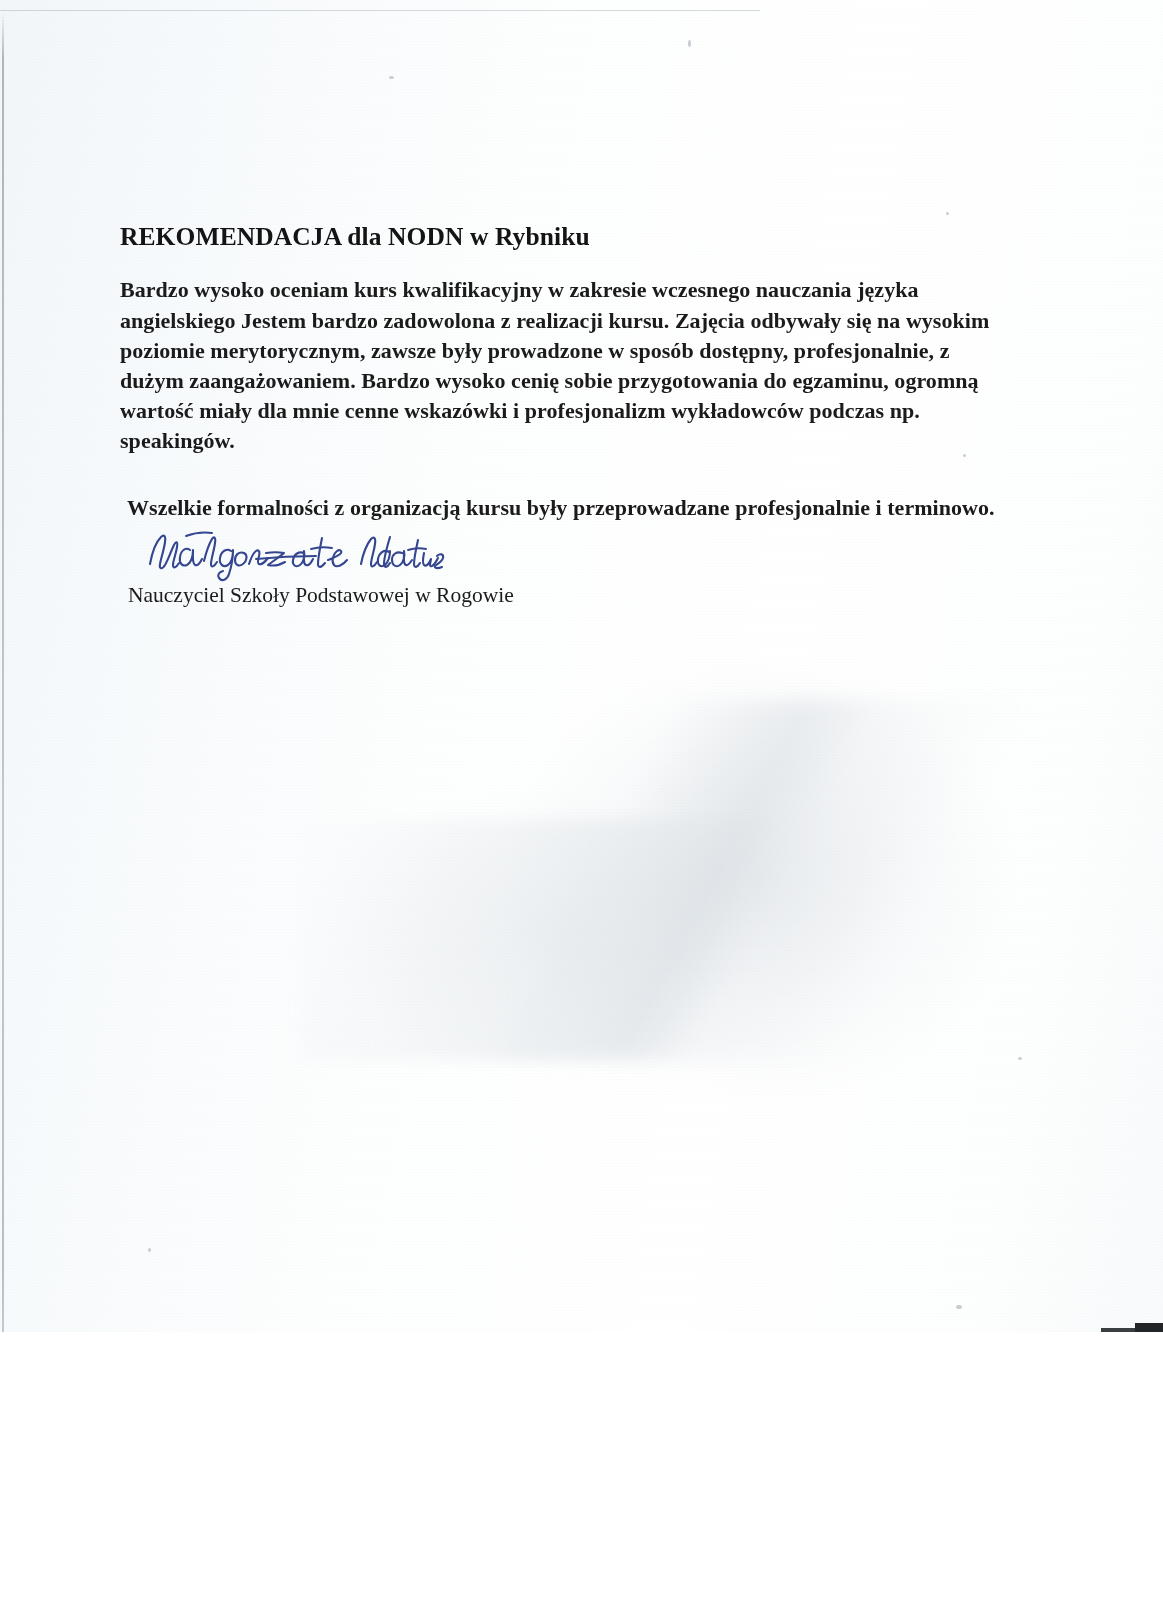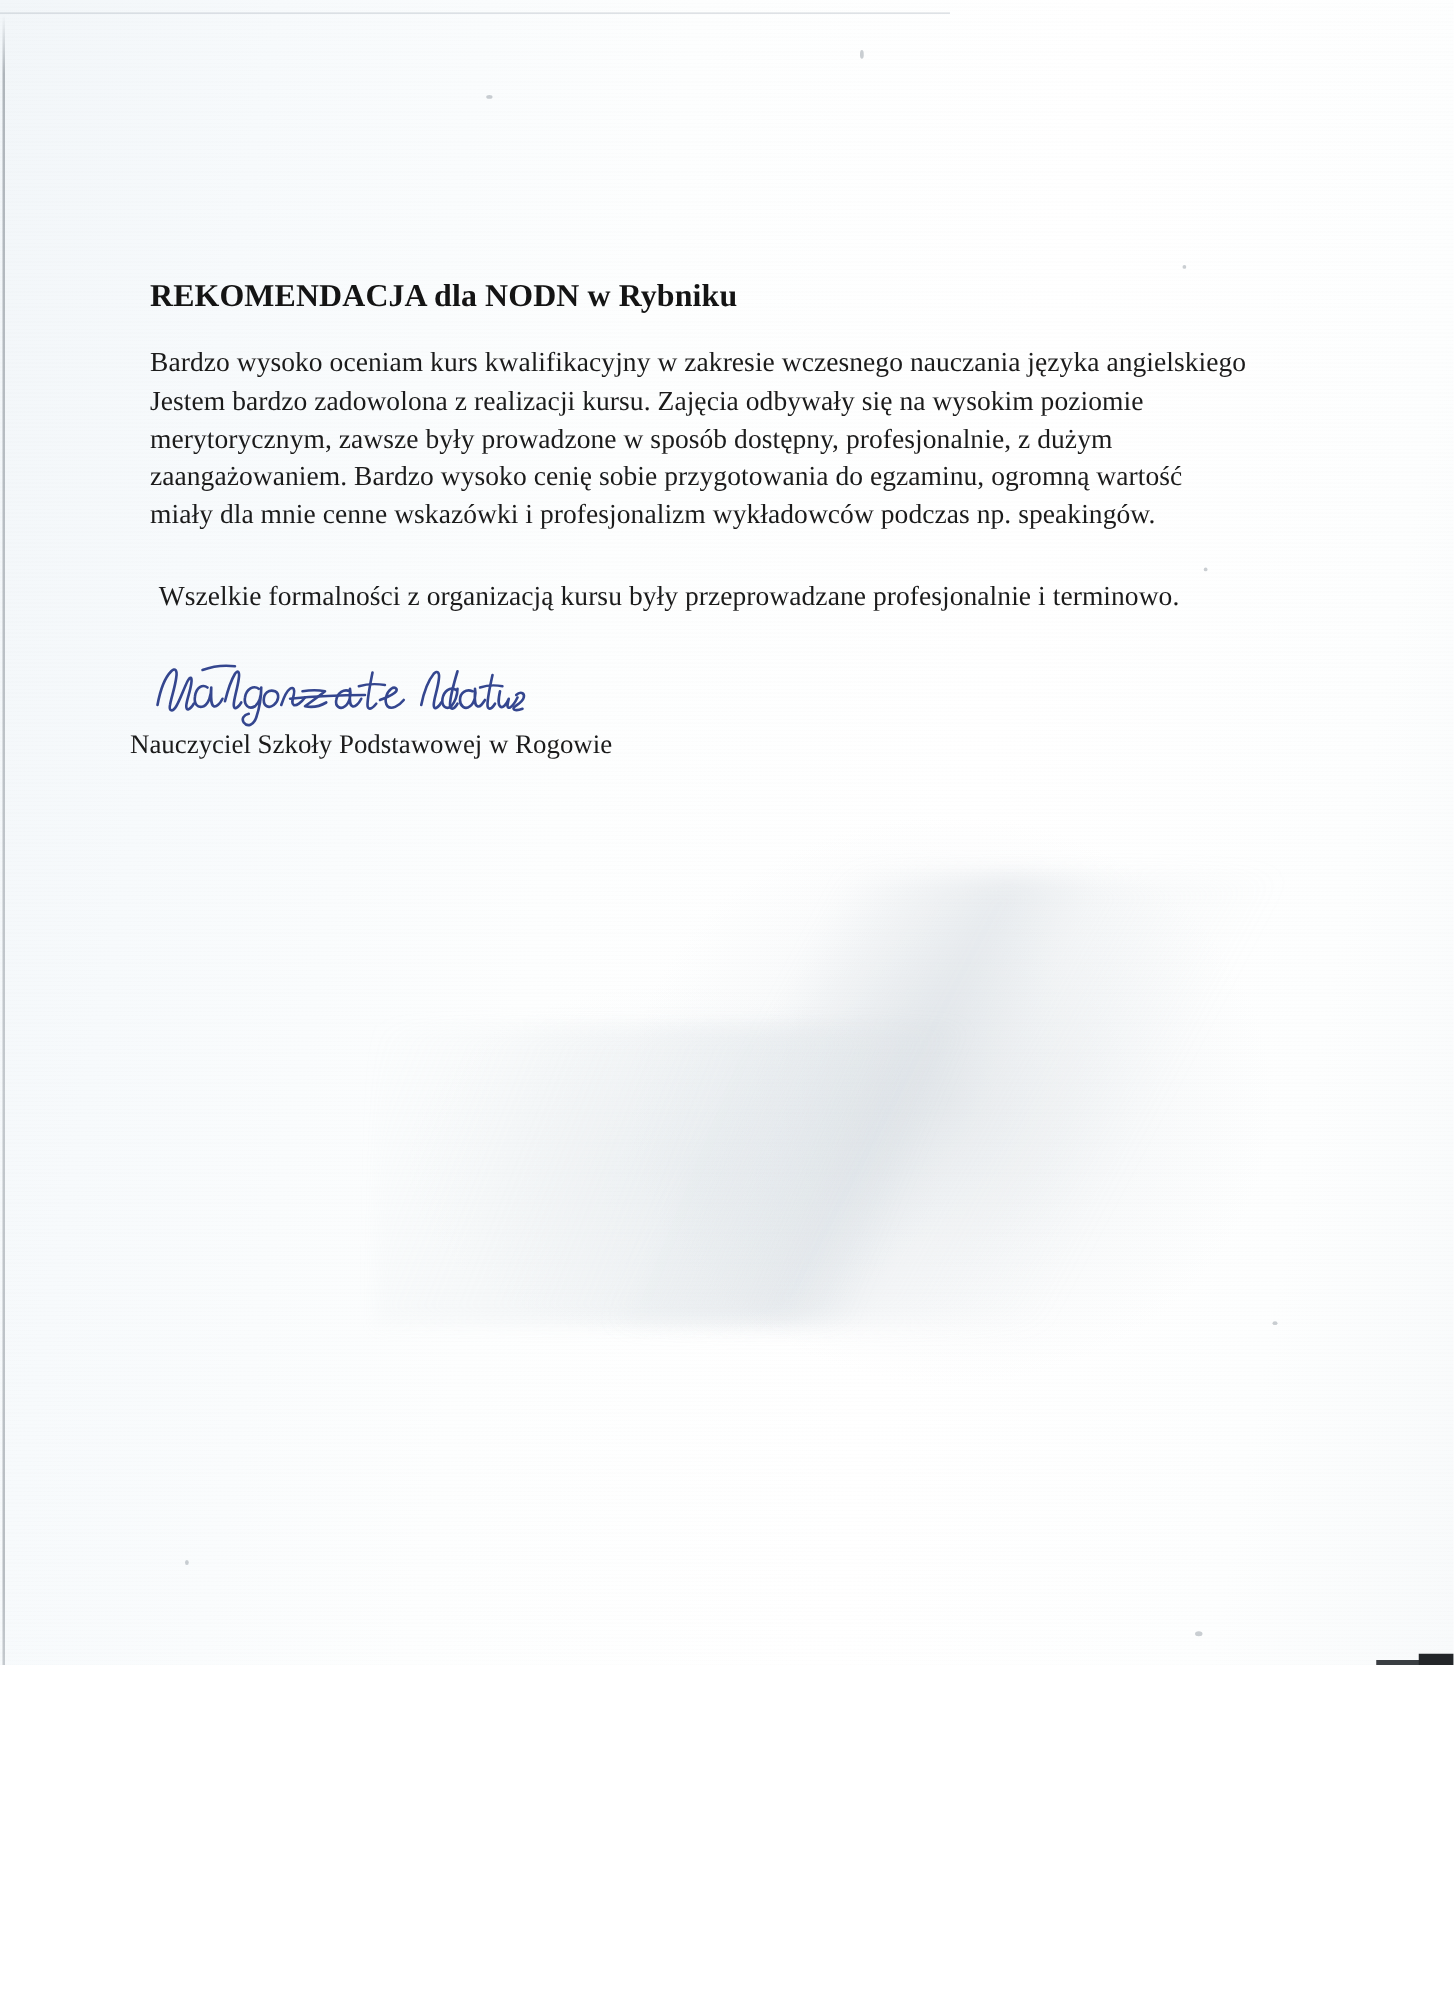--- a/index.html
+++ b/index.html
@@ -144,30 +144,31 @@
     line-height: 1.15;
   }
 
   .doc-para {
     font-size: 22px;
     line-height: 30.2px;
     color: #1b1b1b;
     margin: 0;
     letter-spacing: 0.05px;
     text-align: left;
+    font-weight: bold;
   }
   .doc-para.second {
     margin-top: 36px;
     padding-left: 7px;
   }
 
   
   .sig-block {
     position: absolute;
-    left: 104px;
+    left: 128px;
     top: 520px;
     width: 520px;
   }
   .signature {
     position: relative;
     height: 62px;
     width: 300px;
     margin-left: 18px;
   }
   .signature svg {

